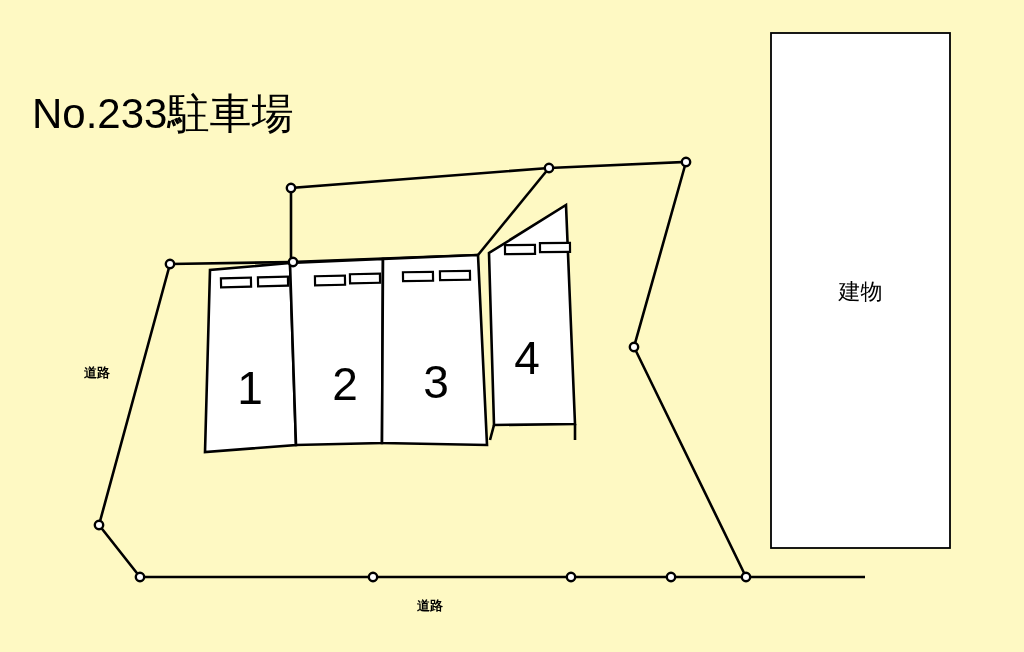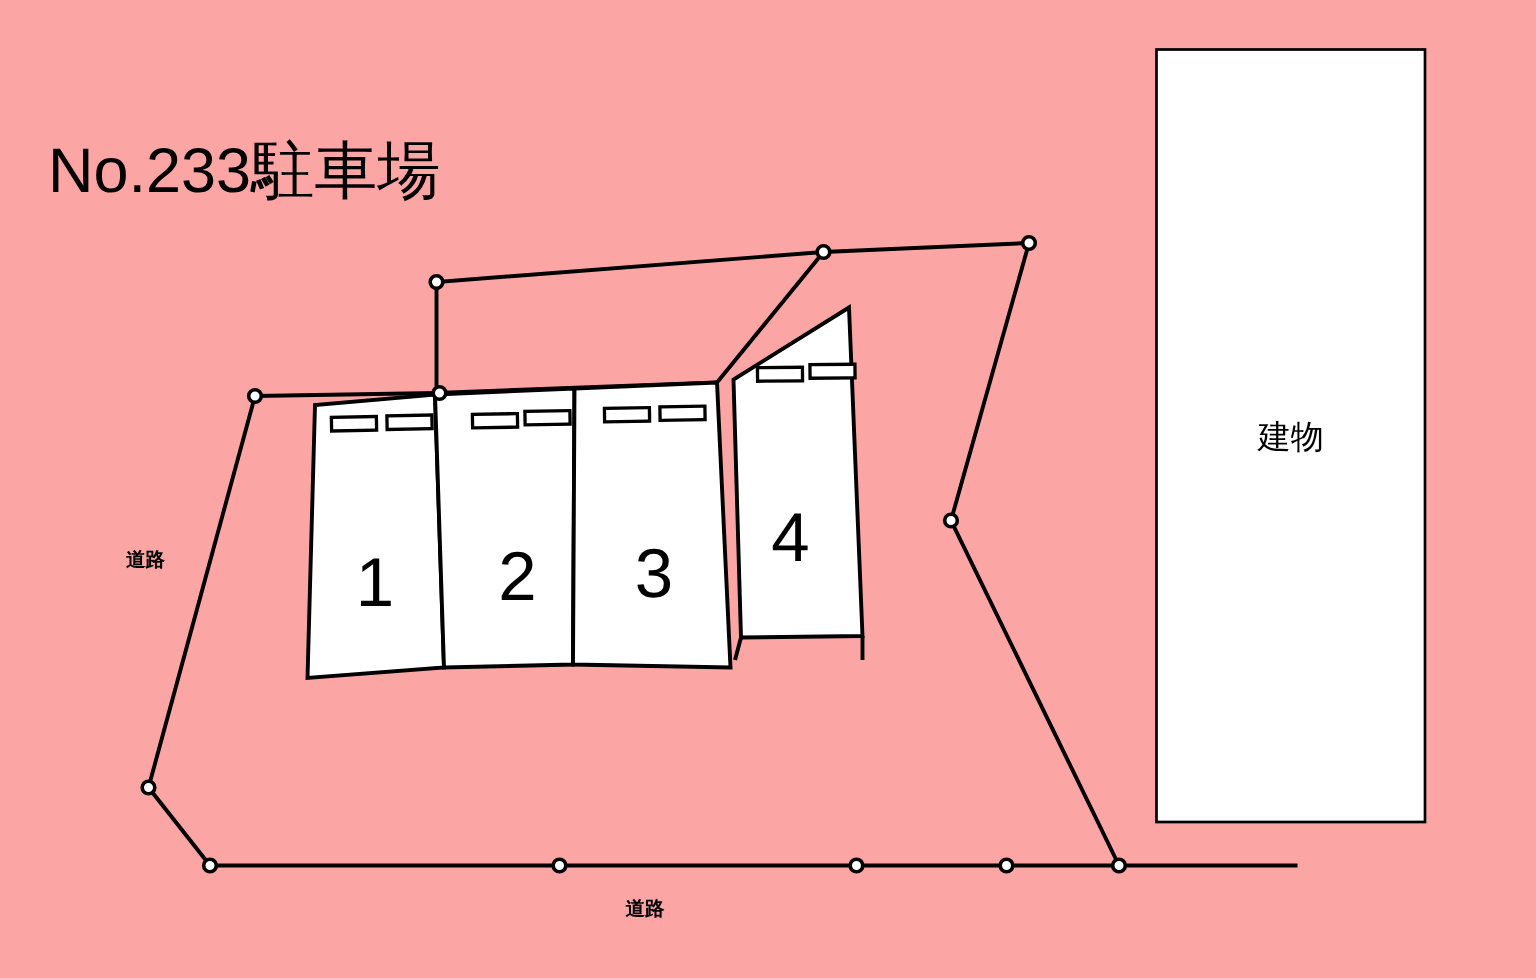--- a/index.html
+++ b/index.html
@@ -7,21 +7,21 @@
     padding: 0;
     background: #ffffff;
   }
   body {
     font-family: "Liberation Sans", "DejaVu Sans", sans-serif;
   }
   #canvas {
     position: relative;
     width: 1024px;
     height: 652px;
-    background: #fca5a5;
+    background: #fef9c3;
     overflow: hidden;
   }
   #plan-svg {
     position: absolute;
     left: 0;
     top: 0;
     width: 1024px;
     height: 652px;
   }
   .title-text {

